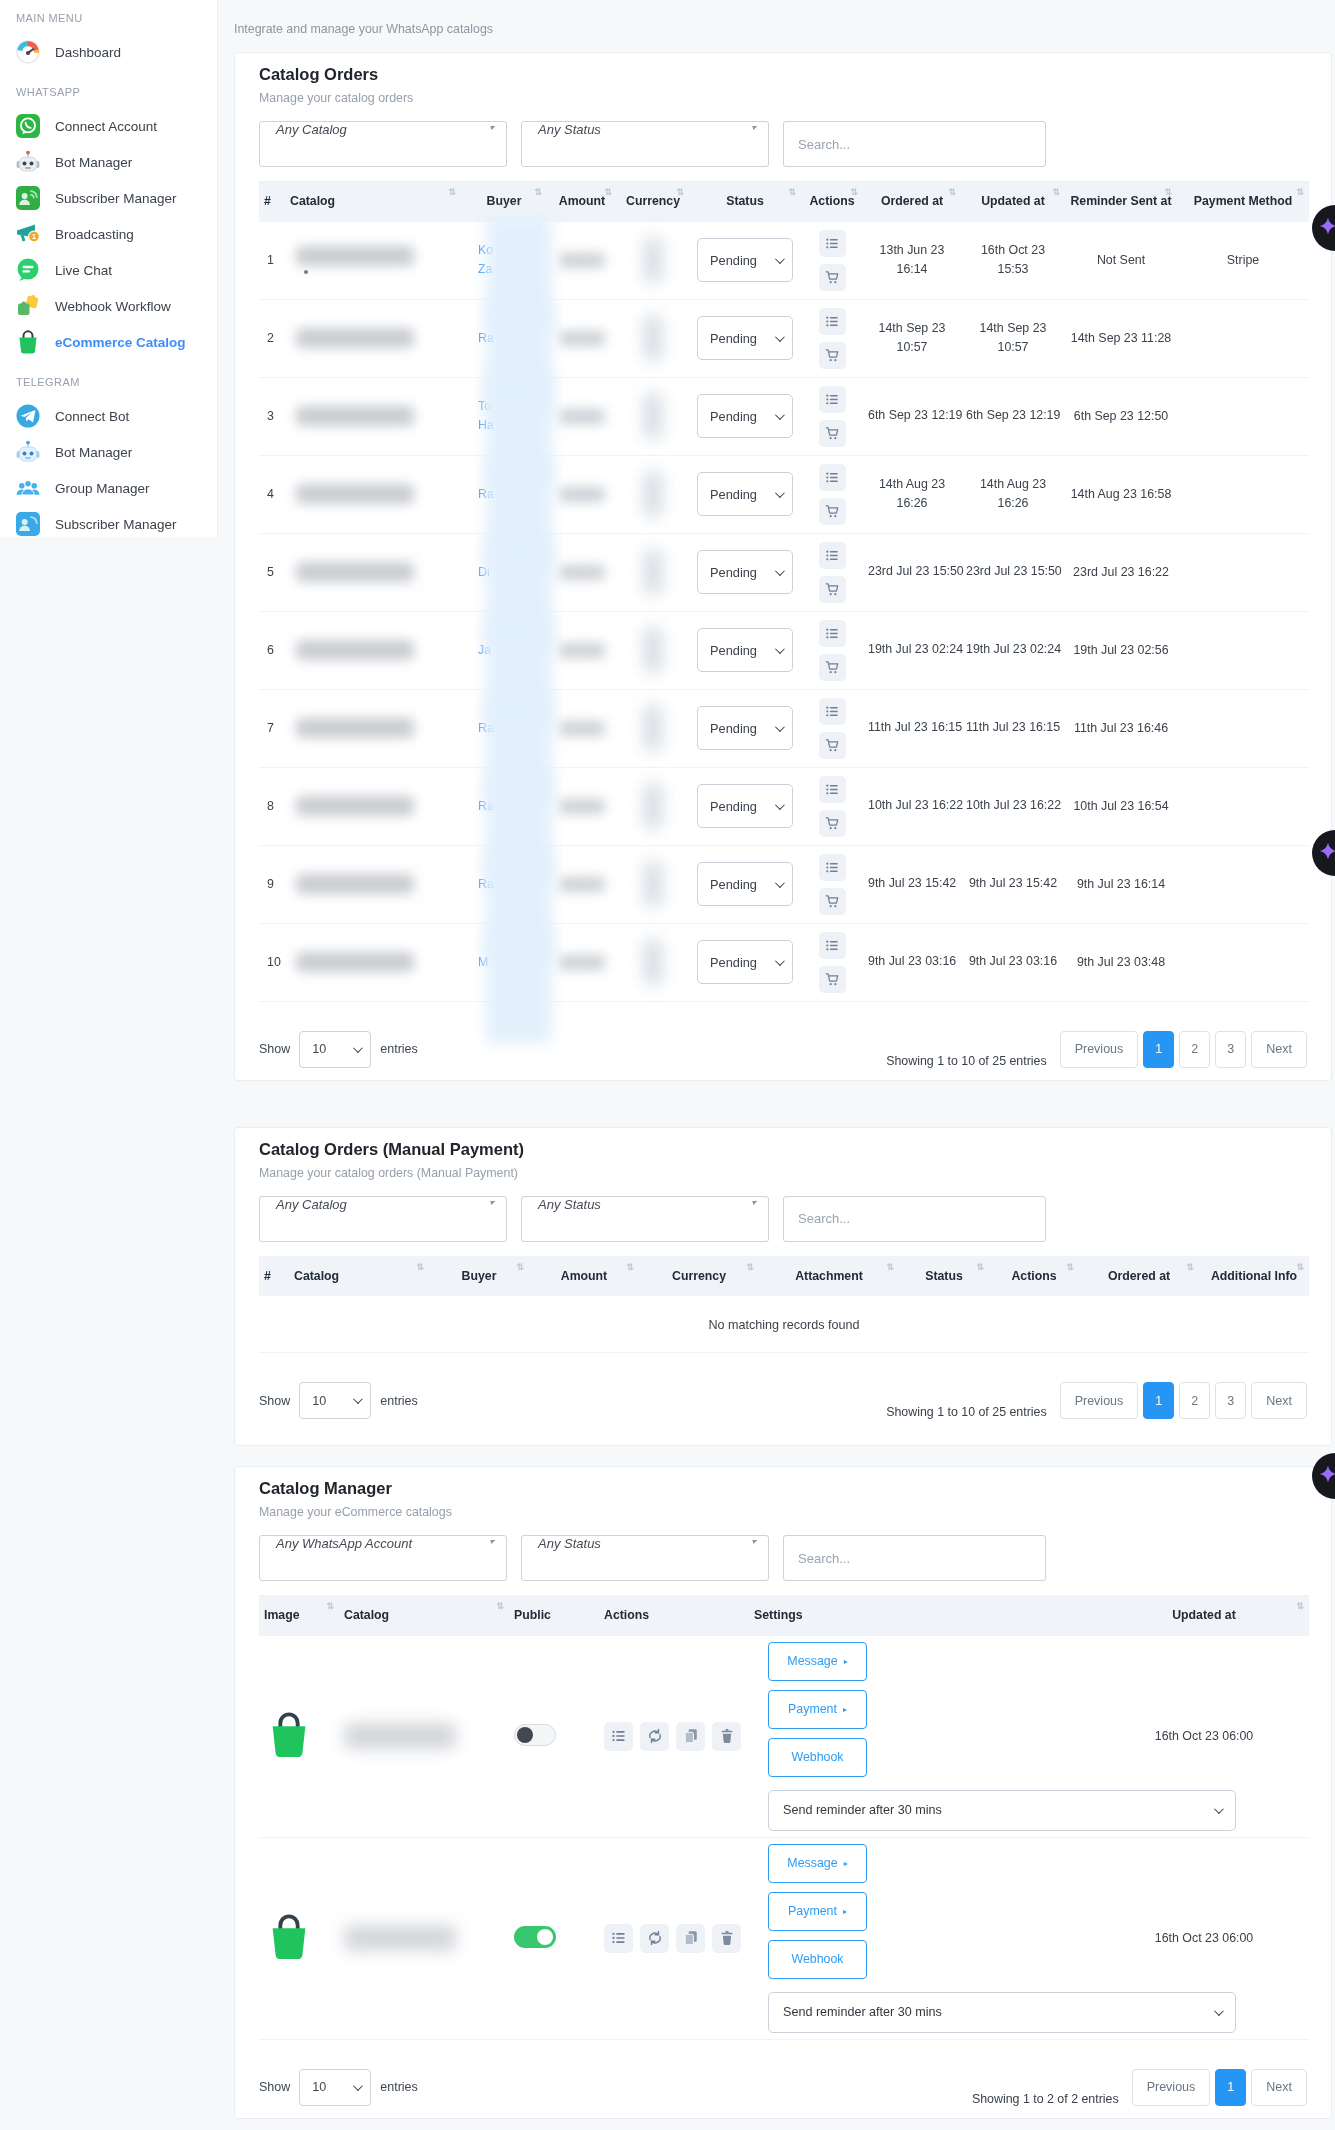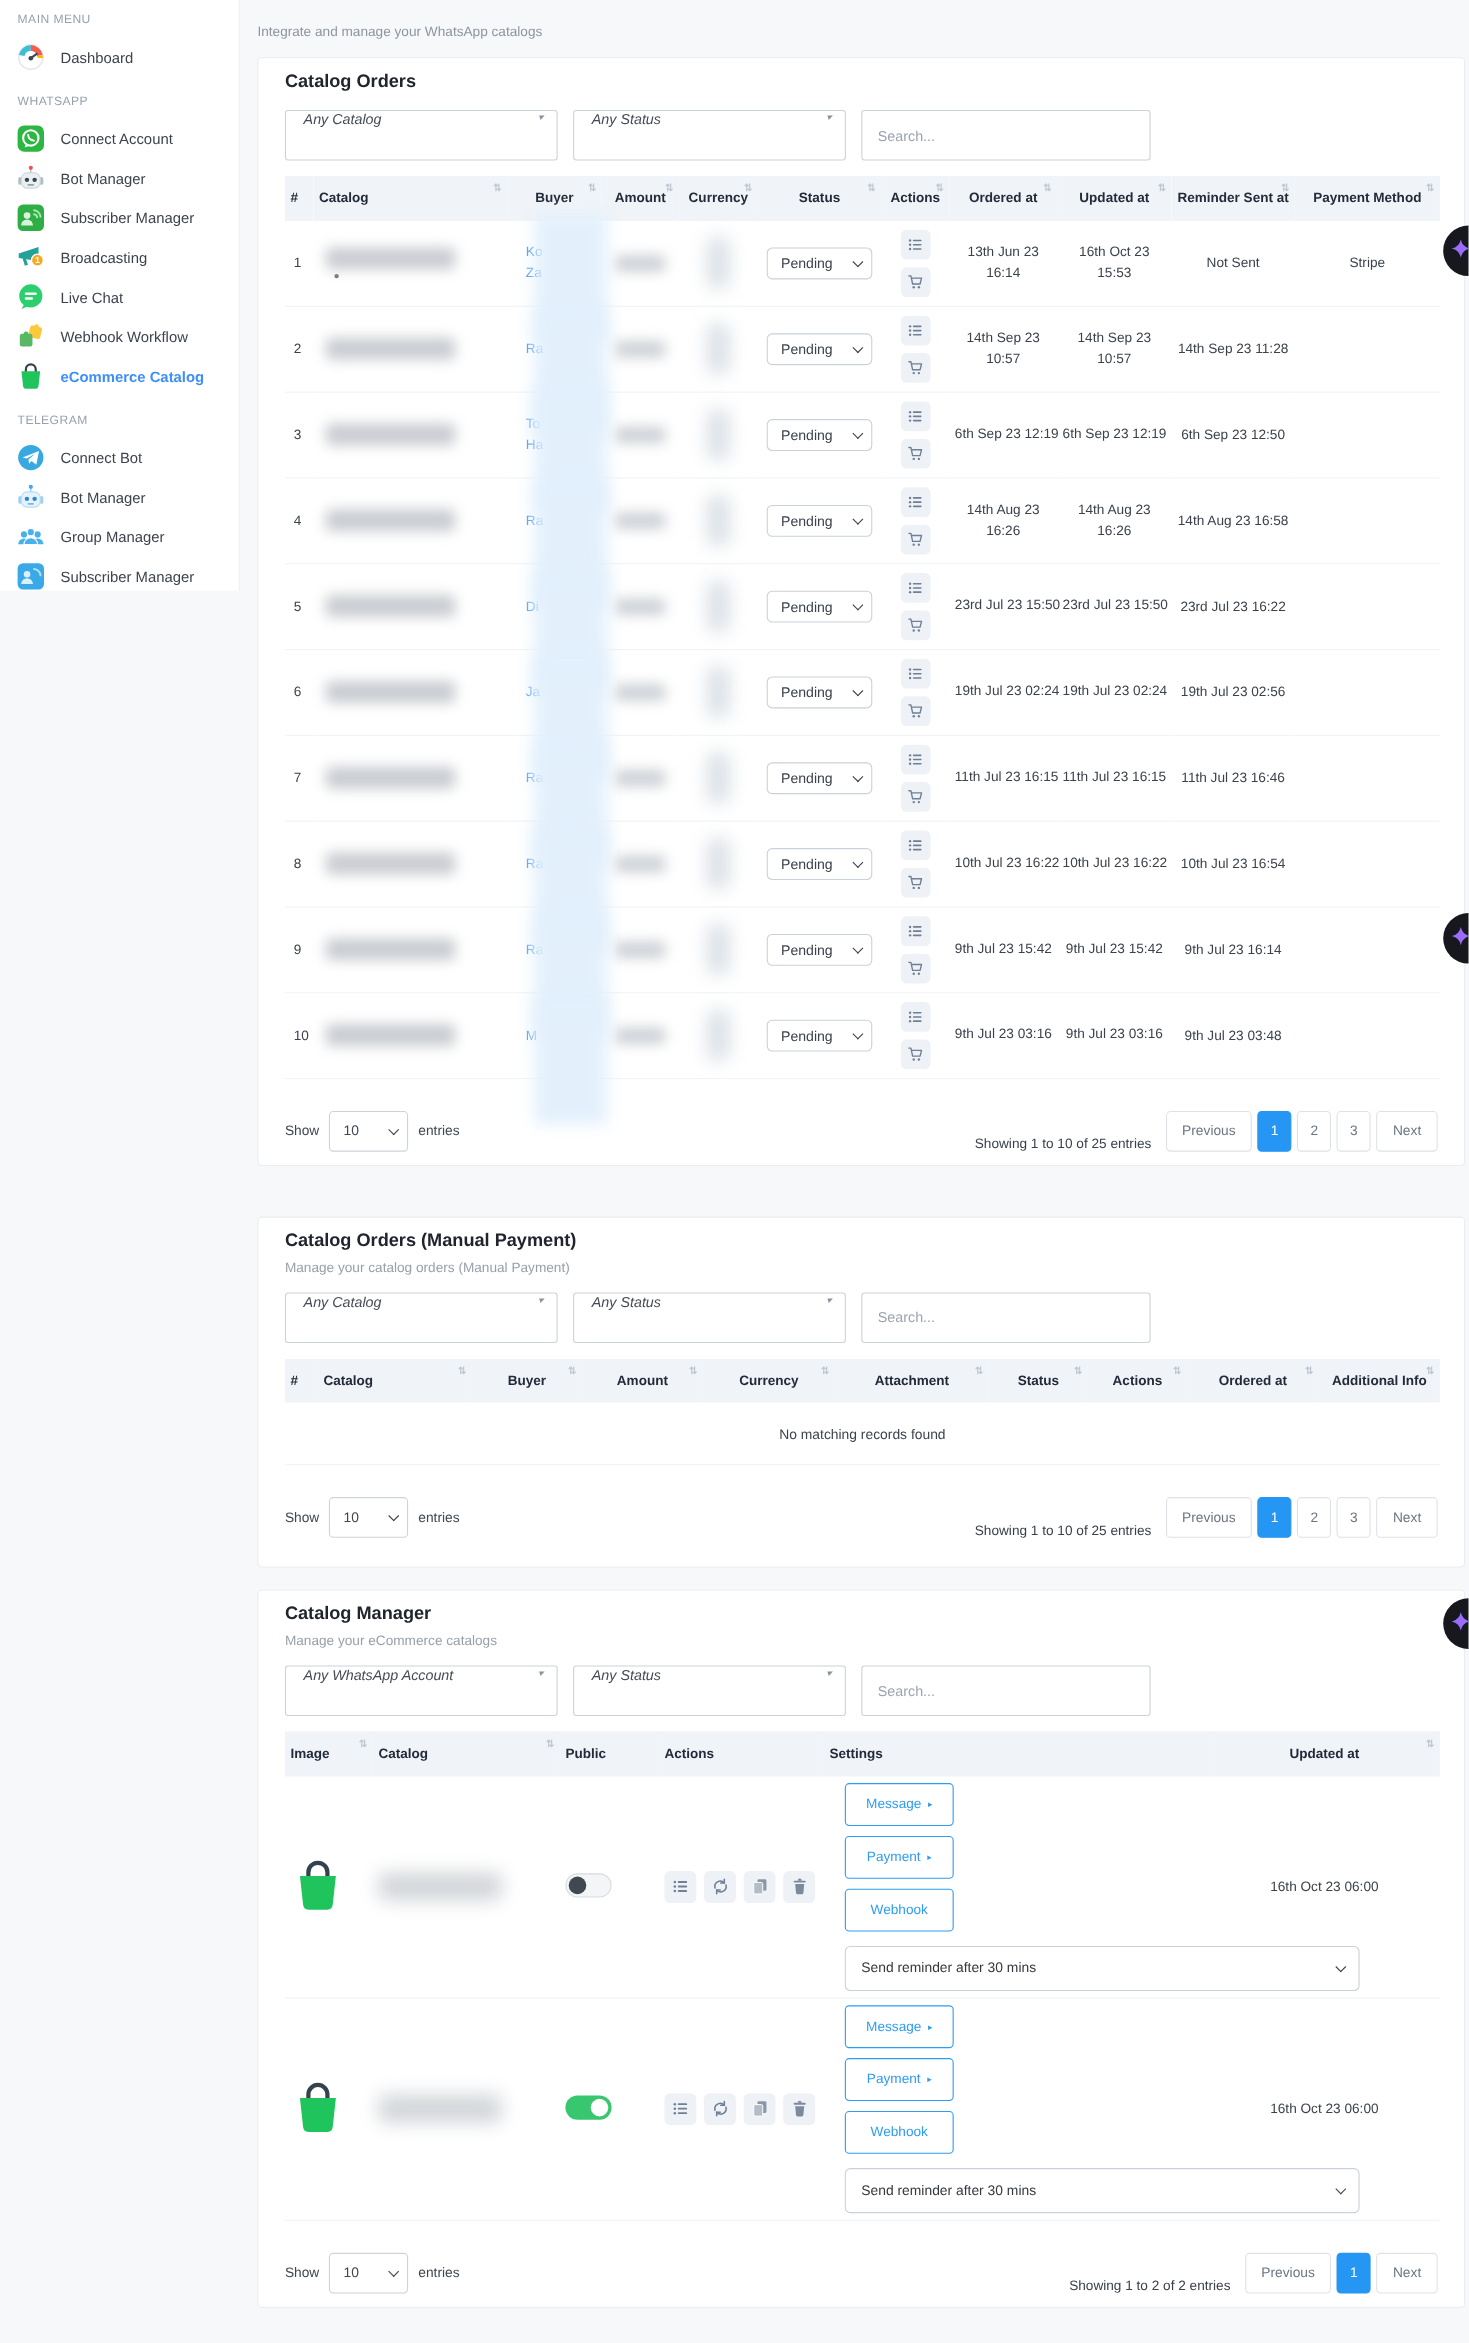--- a/index.html
+++ b/index.html
@@ -44,21 +44,21 @@
 .dt-line{display:block;white-space:nowrap;line-height:1.55;}
 
 .blur-cat{width:118px;height:20px;background:#c9ccd1;border-radius:5px;filter:blur(6px);margin-left:6px;}
 .cat-dot{width:4px;height:4px;border-radius:50%;background:#6a7077;margin:4px 0 0 14px;}
 .blur-amt{width:46px;height:15px;background:#ccd0d5;border-radius:4px;filter:blur(6px);margin:0 auto;}
 .blur-cur{width:20px;height:46px;background:#d3dae1;border-radius:6px;filter:blur(8px);margin:0 auto;opacity:.85;}
 .buyer-wrap{position:relative;text-align:left;padding-left:12px;}
 .buyer-line{display:block;color:#4596f7;line-height:1.5;position:relative;z-index:0;}
 .buyer-haze{position:absolute;left:20px;top:-26px;width:66px;height:116px;background:rgba(226,240,252,.97);filter:blur(7px);z-index:1;pointer-events:none;}
 
-.status-sel{width:96px;height:29px;margin:0 auto;border:1px solid #c9d1da;border-radius:5px;background:#fff;display:flex;align-items:center;justify-content:space-between;padding:0 10px 0 12px;font-size:12.8px;color:#3b424c;cursor:pointer;}
+.status-sel{width:96px;height:44px;margin:0 auto;border:1px solid #c9d1da;border-radius:5px;background:#fff;display:flex;align-items:center;justify-content:space-between;padding:0 10px 0 12px;font-size:12.8px;color:#3b424c;cursor:pointer;}
 .chev{width:7px;height:7px;border-right:1.7px solid #3c434d;border-bottom:1.7px solid #3c434d;transform:rotate(45deg) translateY(-2px);flex:0 0 auto;}
 .chip{width:27px;height:27px;background:#eef2f7;border-radius:5px;display:flex;align-items:center;justify-content:center;margin:2px auto;cursor:pointer;}
 .chip svg{width:15px;height:15px;}
 .chips-col{display:flex;flex-direction:column;align-items:center;gap:3px;}
 .chips-row{display:flex;gap:7px;}
 .chips-row .chip{width:29px;height:29px;margin:0;}
 .chips-row .chip svg{width:16px;height:16px;}
 
 .tfoot{display:flex;justify-content:space-between;align-items:flex-start;margin-top:29px;}
 .show-group{display:flex;align-items:center;gap:9px;font-size:12.5px;color:#3f4750;}
@@ -245,20 +245,21 @@
         <span class="slabel">Subscriber Manager</span>
       </div>
     </div>
   </aside>
 
 <main class="main">
   <div class="page-subtitle">Integrate and manage your WhatsApp catalogs</div>
 
   <section class="card card-orders">
     <div class="card-title">Catalog Orders</div>
+    <div class="card-sub">Manage your catalog orders</div>
     <div class="filters">
       <div class="sel2">
           <span>Any Catalog</span>
           <span class="caret2">▾</span>
         </div>
       <div class="sel2">
           <span>Any Status</span>
           <span class="caret2">▾</span>
         </div>
       <input class="search-input" placeholder="Search..." style="">

